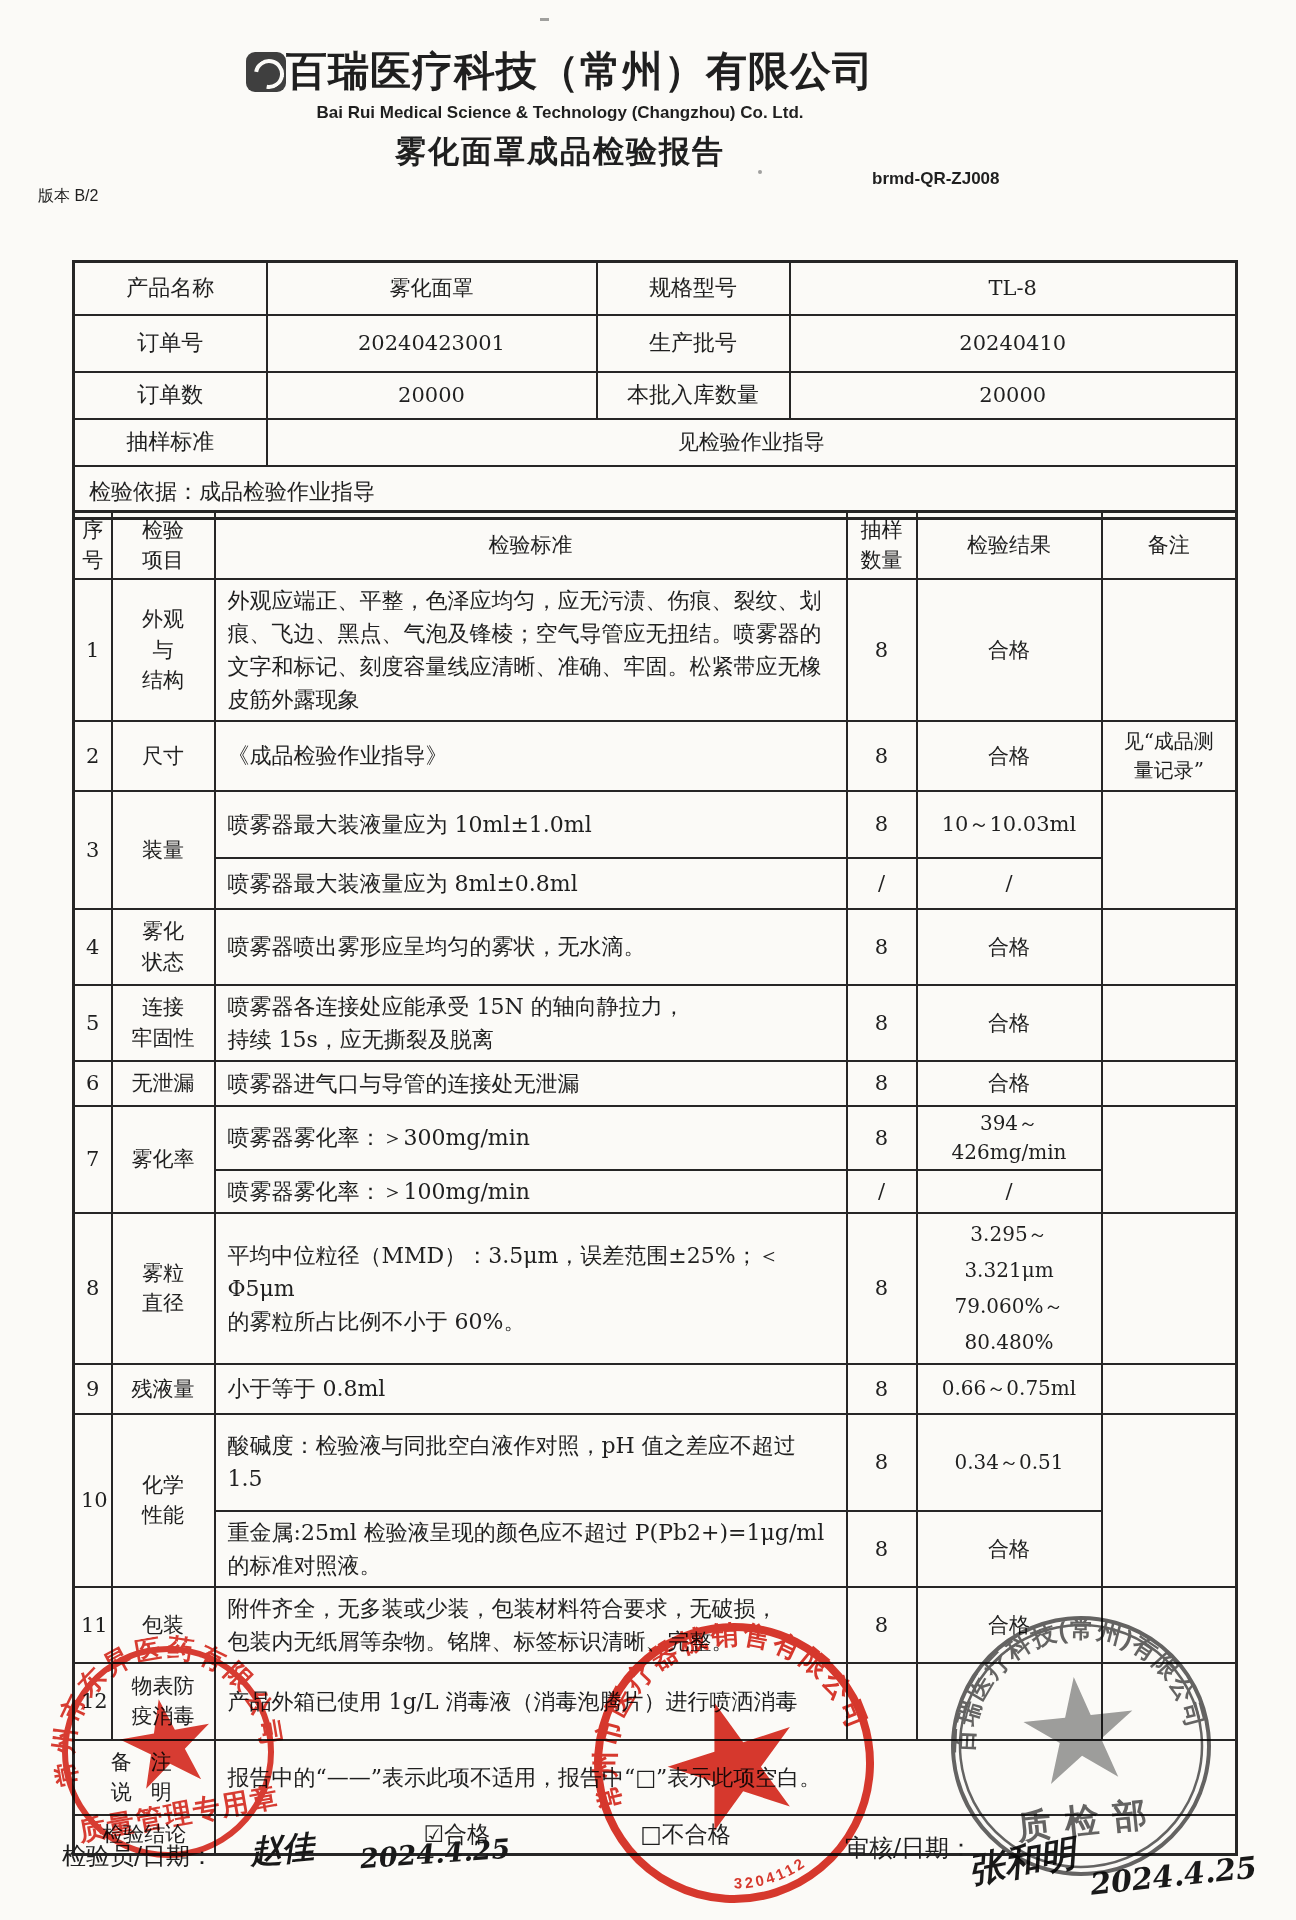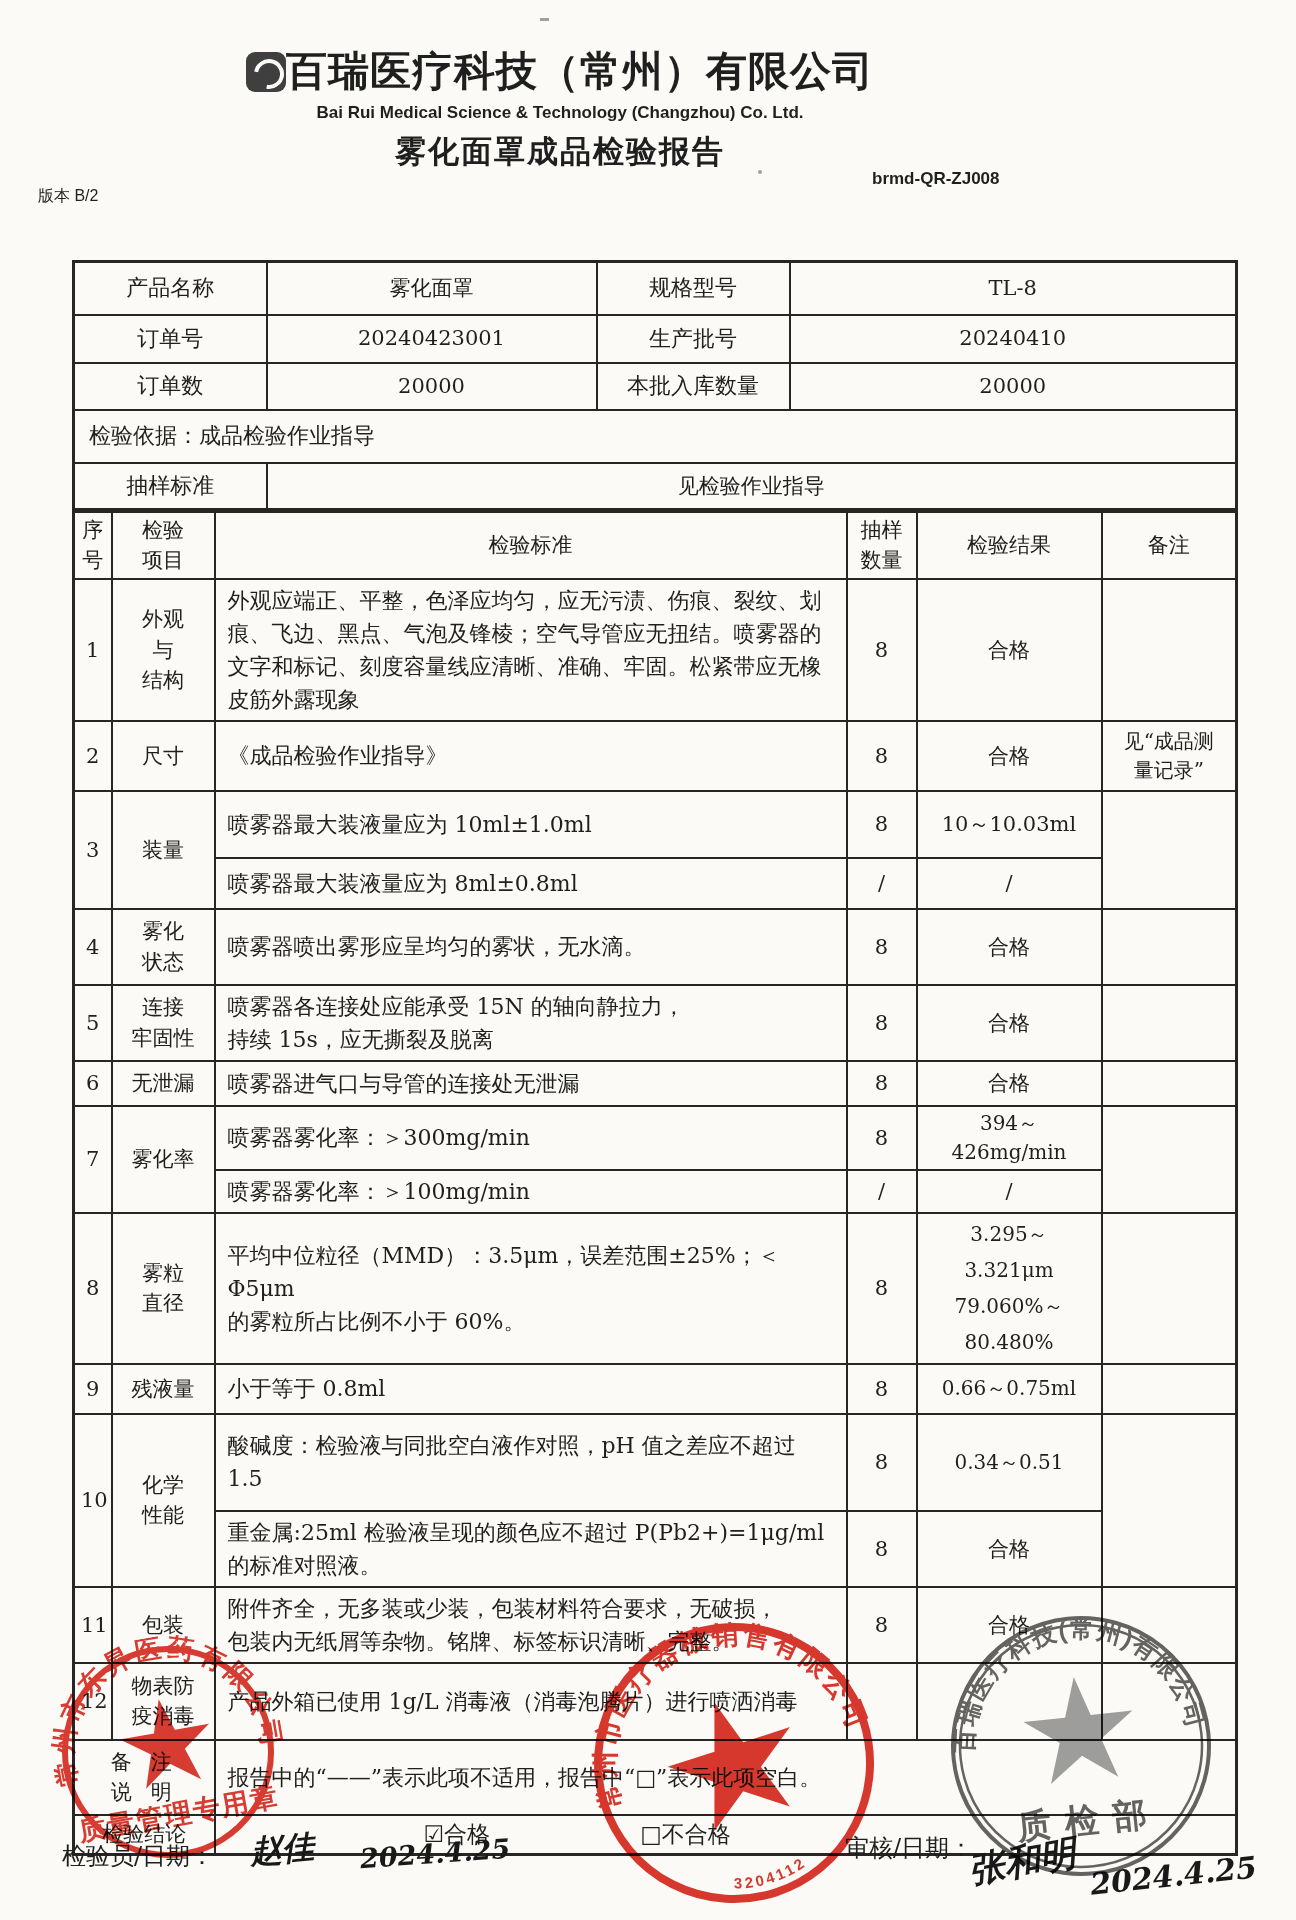--- a/index.html
+++ b/index.html
@@ -65,38 +65,38 @@
         <col style="width:193px">
         <col style="width:447px">
       </colgroup>
     <tbody>
         <tr style="height:53px">
       <td class="lbl">产品名称</td>
       <td>雾化面罩</td>
       <td class="lbl">规格型号</td>
       <td>TL-8</td>
     </tr>
-    <tr style="height:48px">
+    <tr style="height:57px">
       <td class="lbl">订单号</td>
       <td>20240423001</td>
       <td class="lbl">生产批号</td>
       <td>20240410</td>
     </tr>
     <tr style="height:47px">
       <td class="lbl">订单数</td>
       <td>20000</td>
       <td class="lbl">本批入库数量</td>
       <td>20000</td>
     </tr>
-    <tr style="height:53px">
-      <td colspan="4" class="basis-cell">检验依据：成品检验作业指导</td>
-    </tr>
     <tr style="height:47px">
       <td class="lbl">抽样标准</td>
       <td colspan="3">见检验作业指导</td>
+    </tr>
+    <tr style="height:53px">
+      <td colspan="4" class="basis-cell">检验依据：成品检验作业指导</td>
     </tr>
   </tbody>
     </table>
 
   <table class="main-tbl">
     <colgroup>
         <col style="width:38px">
         <col style="width:103px">
         <col style="width:632px">
         <col style="width:70px">

